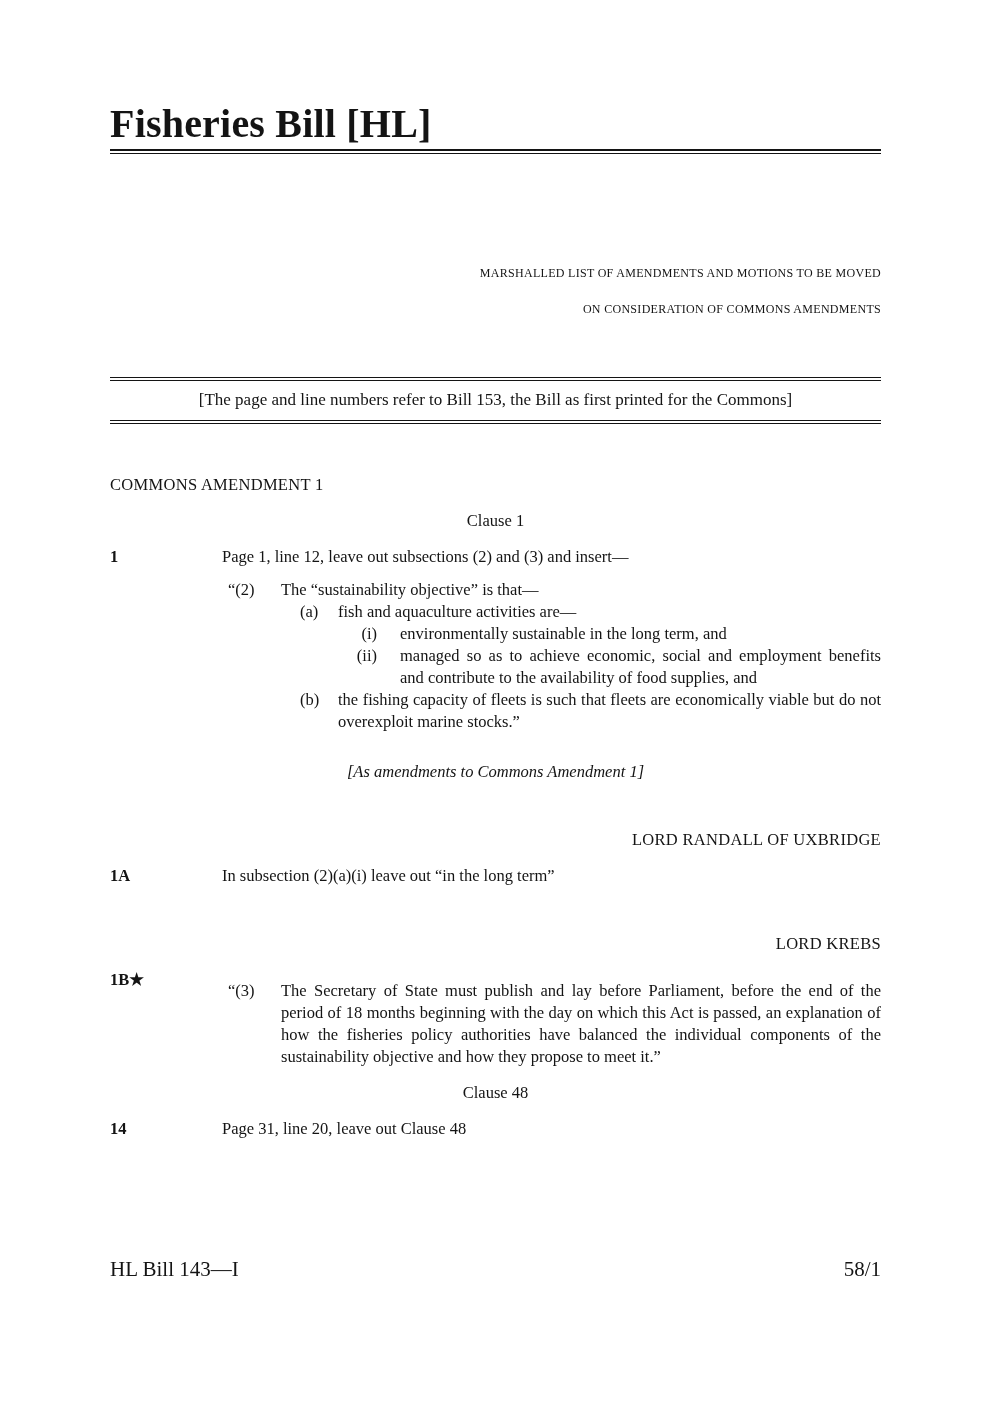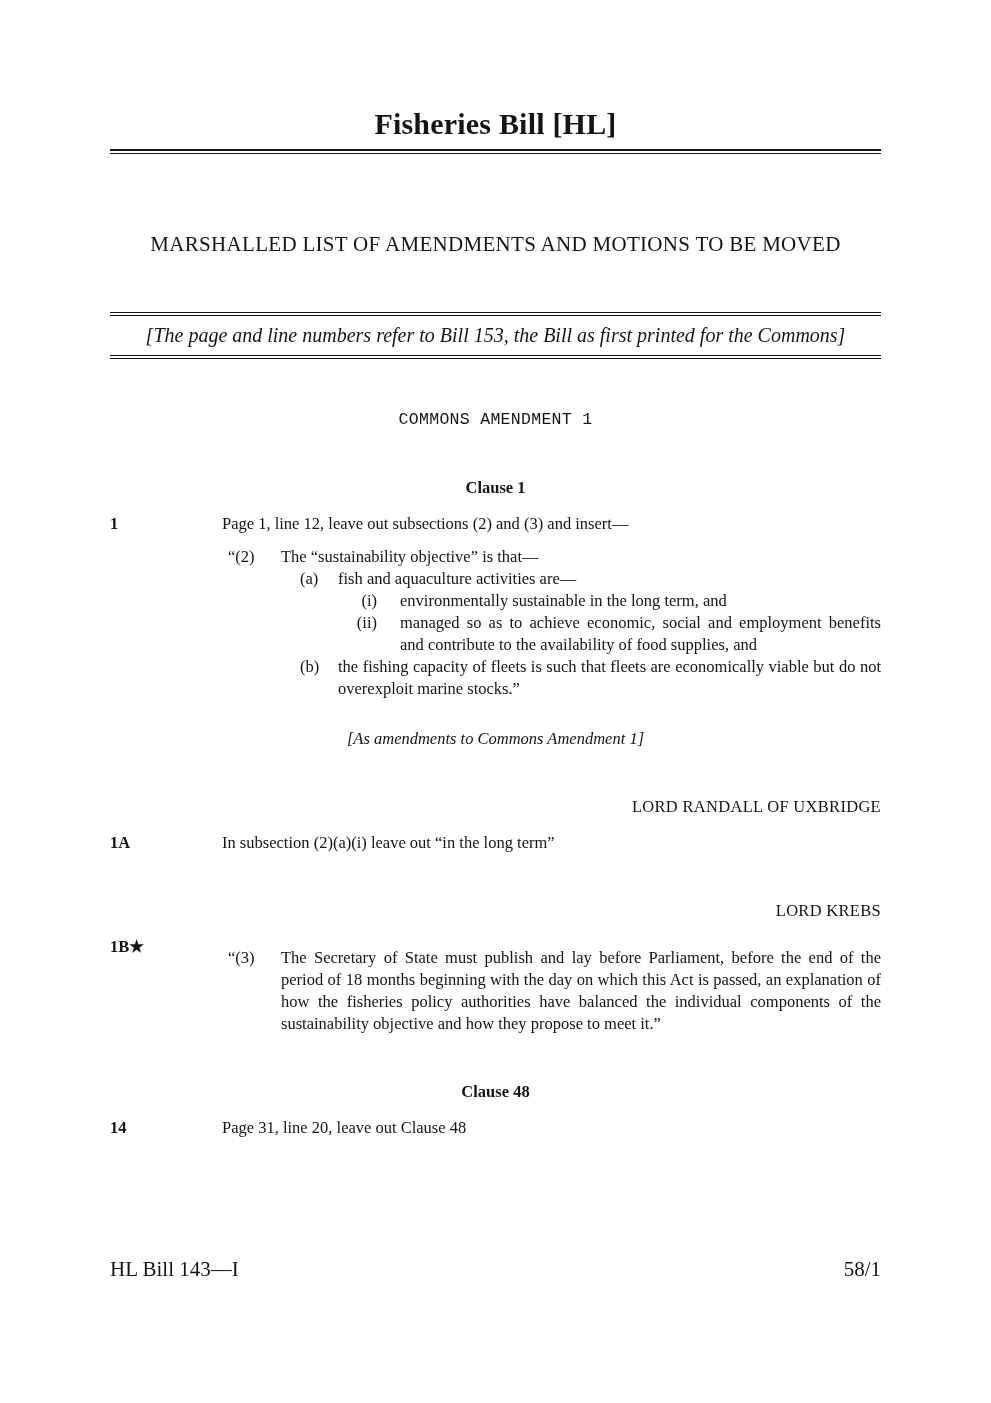--- a/index.html
+++ b/index.html
@@ -14,66 +14,62 @@
     color: #141414;
     font-size: 16.5px;
     line-height: 22px;
     overflow: hidden;
   }
   .content { padding: 0 110px; }
 
   
   .bill-title {
     margin-top: 106px;
-    text-align: center;
-    font-size: 30px;
+    font-size: 40px;
     line-height: 36px;
     font-weight: bold;
     letter-spacing: 0.2px;
   }
   .title-rule {
     margin-top: 7px;
     height: 5px;
     border-top: 2px solid #141414;
     border-bottom: 1px solid #141414;
   }
 
   
   .main-heading {
-    margin-top: 72px;
-    text-align: center;
-    font-size: 21px;
+    margin-top: 101px;
+    text-align: right;
+    font-size: 12px;
     line-height: 36px;
     letter-spacing: 0.3px;
   }
 
   
   .note-box { margin-top: 50px; }
   .thin-double-rule {
     height: 4px;
     border-top: 1px solid #141414;
     border-bottom: 1px solid #141414;
   }
   .note-text {
-    font-style: italic;
     text-align: center;
     padding: 8px 0 9px 0;
-    font-size: 20px;
+    font-size: 17px;
   }
 
   
   .section-heading {
-    text-align: center;
     letter-spacing: 0.3px;
-    font-family: Liberation Mono, monospace;
   }
   .clause-heading {
     text-align: center;
-    font-weight: bold;
-    margin-top: 46px;
+    font-weight: normal;
+    margin-top: 14px;
   }
   .mt-50 { margin-top: 50px; }
   .mt-22 { margin-top: 22px; }
 
   
   .amend-row { display: flex; margin-top: 14px; }
   .amend-num { width: 112px; flex: none; font-weight: bold; }
   .amend-body { flex: 1; min-width: 0; }
 
   
@@ -113,20 +109,21 @@
 <body>
 
 <div class="page">
   <div class="content">
 
     <h1 class="bill-title">Fisheries Bill [HL]</h1>
     <div class="title-rule"></div>
 
     <div class="main-heading">
       <div>MARSHALLED LIST OF AMENDMENTS AND MOTIONS TO BE MOVED</div>
+      <div>ON CONSIDERATION OF COMMONS AMENDMENTS</div>
     </div>
 
     <div class="note-box">
       <div class="thin-double-rule"></div>
       <div class="note-text">[The page and line numbers refer to Bill 153, the Bill as first printed for the Commons]</div>
       <div class="thin-double-rule"></div>
     </div>
 
     <div class="section-heading mt-50">COMMONS AMENDMENT 1</div>
 

